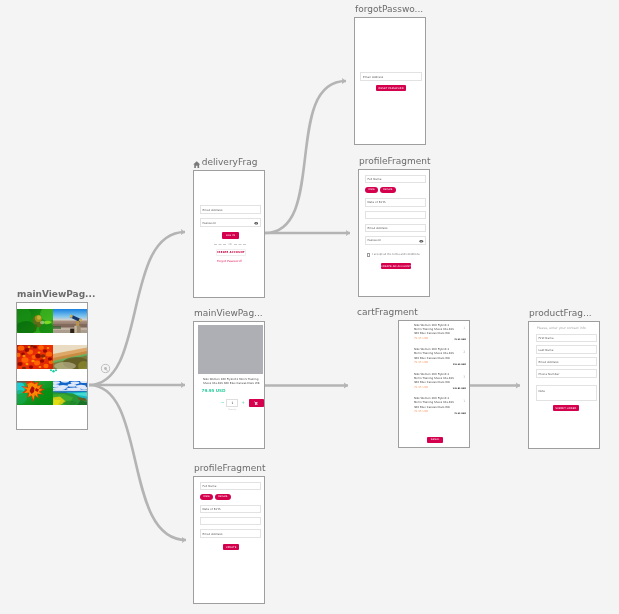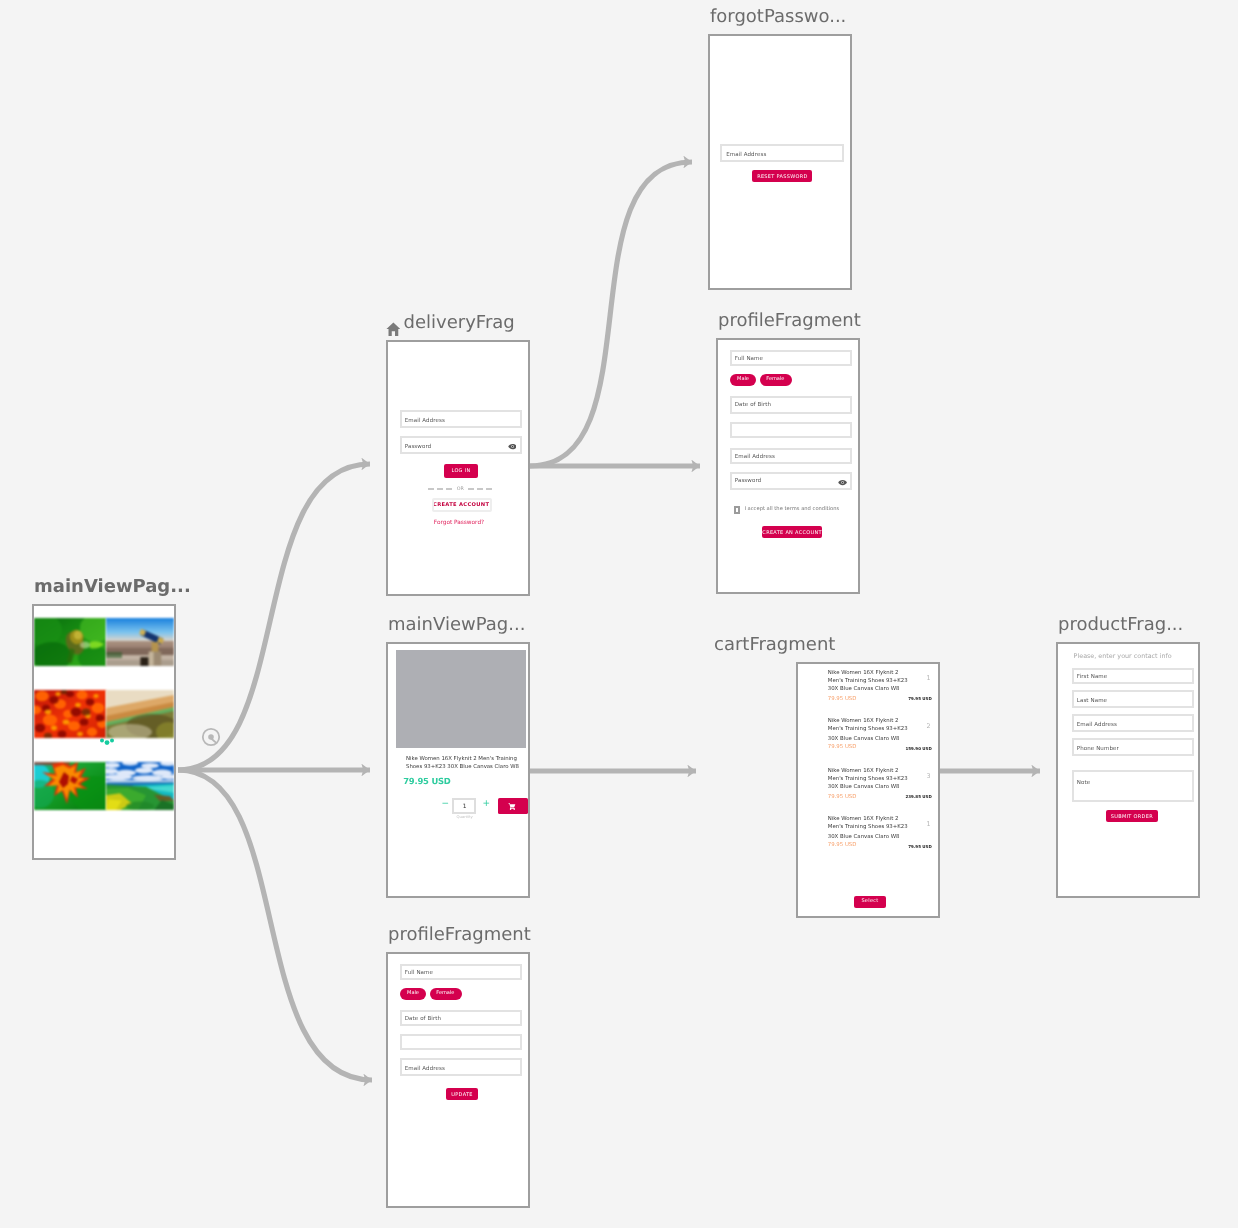--- a/index.html
+++ b/index.html
@@ -362,21 +362,21 @@
       <div style="position:absolute;left:47.2px;top:78.7px;font-size:4.5px;line-height:4.5px;color:#2ecc9f;">+</div>
       <div style="position:absolute;left:32.3px;top:86.1px;width:12.1px;text-align:center;font-size:1.9px;color:#c2c2c2;">Quantity</div>
       <div style="position:absolute;left:55.4px;top:77.3px;width:14.3px;height:8.2px;background:#d4004e;border-radius:0.8px;display:flex;align-items:center;justify-content:center;">
         <svg width="4.4" height="4.4" viewBox="0 0 24 24">
           <path fill="#fff" d="M7 18a2 2 0 100 4 2 2 0 000-4zm10 0a2 2 0 100 4 2 2 0 000-4zM7.2 14.8h9.6l3.2-8.6H5.4L4.6 3H1.5v2h2l3 9.4-1.2 2.1c-.5.9.1 2 1.2 2h12v-2H7.1z"></path>
         </svg>
       </div>
     </div>
   </div>
 
-  <div class="node" style="left:356px;top:331px;padding-left:42px;">
+  <div class="node" style="left:356px;top:320px;padding-left:42px;">
     <div class="node-title">
       <span>cartFragment</span>
     </div>
     <div class="screen">
       <div id="cart-items">
           <div style="position: absolute; left: 0px; top: 1.6px; width: 70px; height: 24px;">
             <div class="pname" style="left:14.9px;top:0;width:40.5px;">Nike Women 16X Flyknit 2 Men's Training Shoes 93+K23 30X Blue Canvas Claro W8</div>
             <div class="cprice" style="left:14.9px;top:14.2px;">79.95 USD</div>
             <div class="cqty" style="left:64.2px;top:4.4px;">1</div>
             <div class="ctot" style="left:66.9px;top:15.6px;transform:translateX(-100%);">79.95 USD</div>

